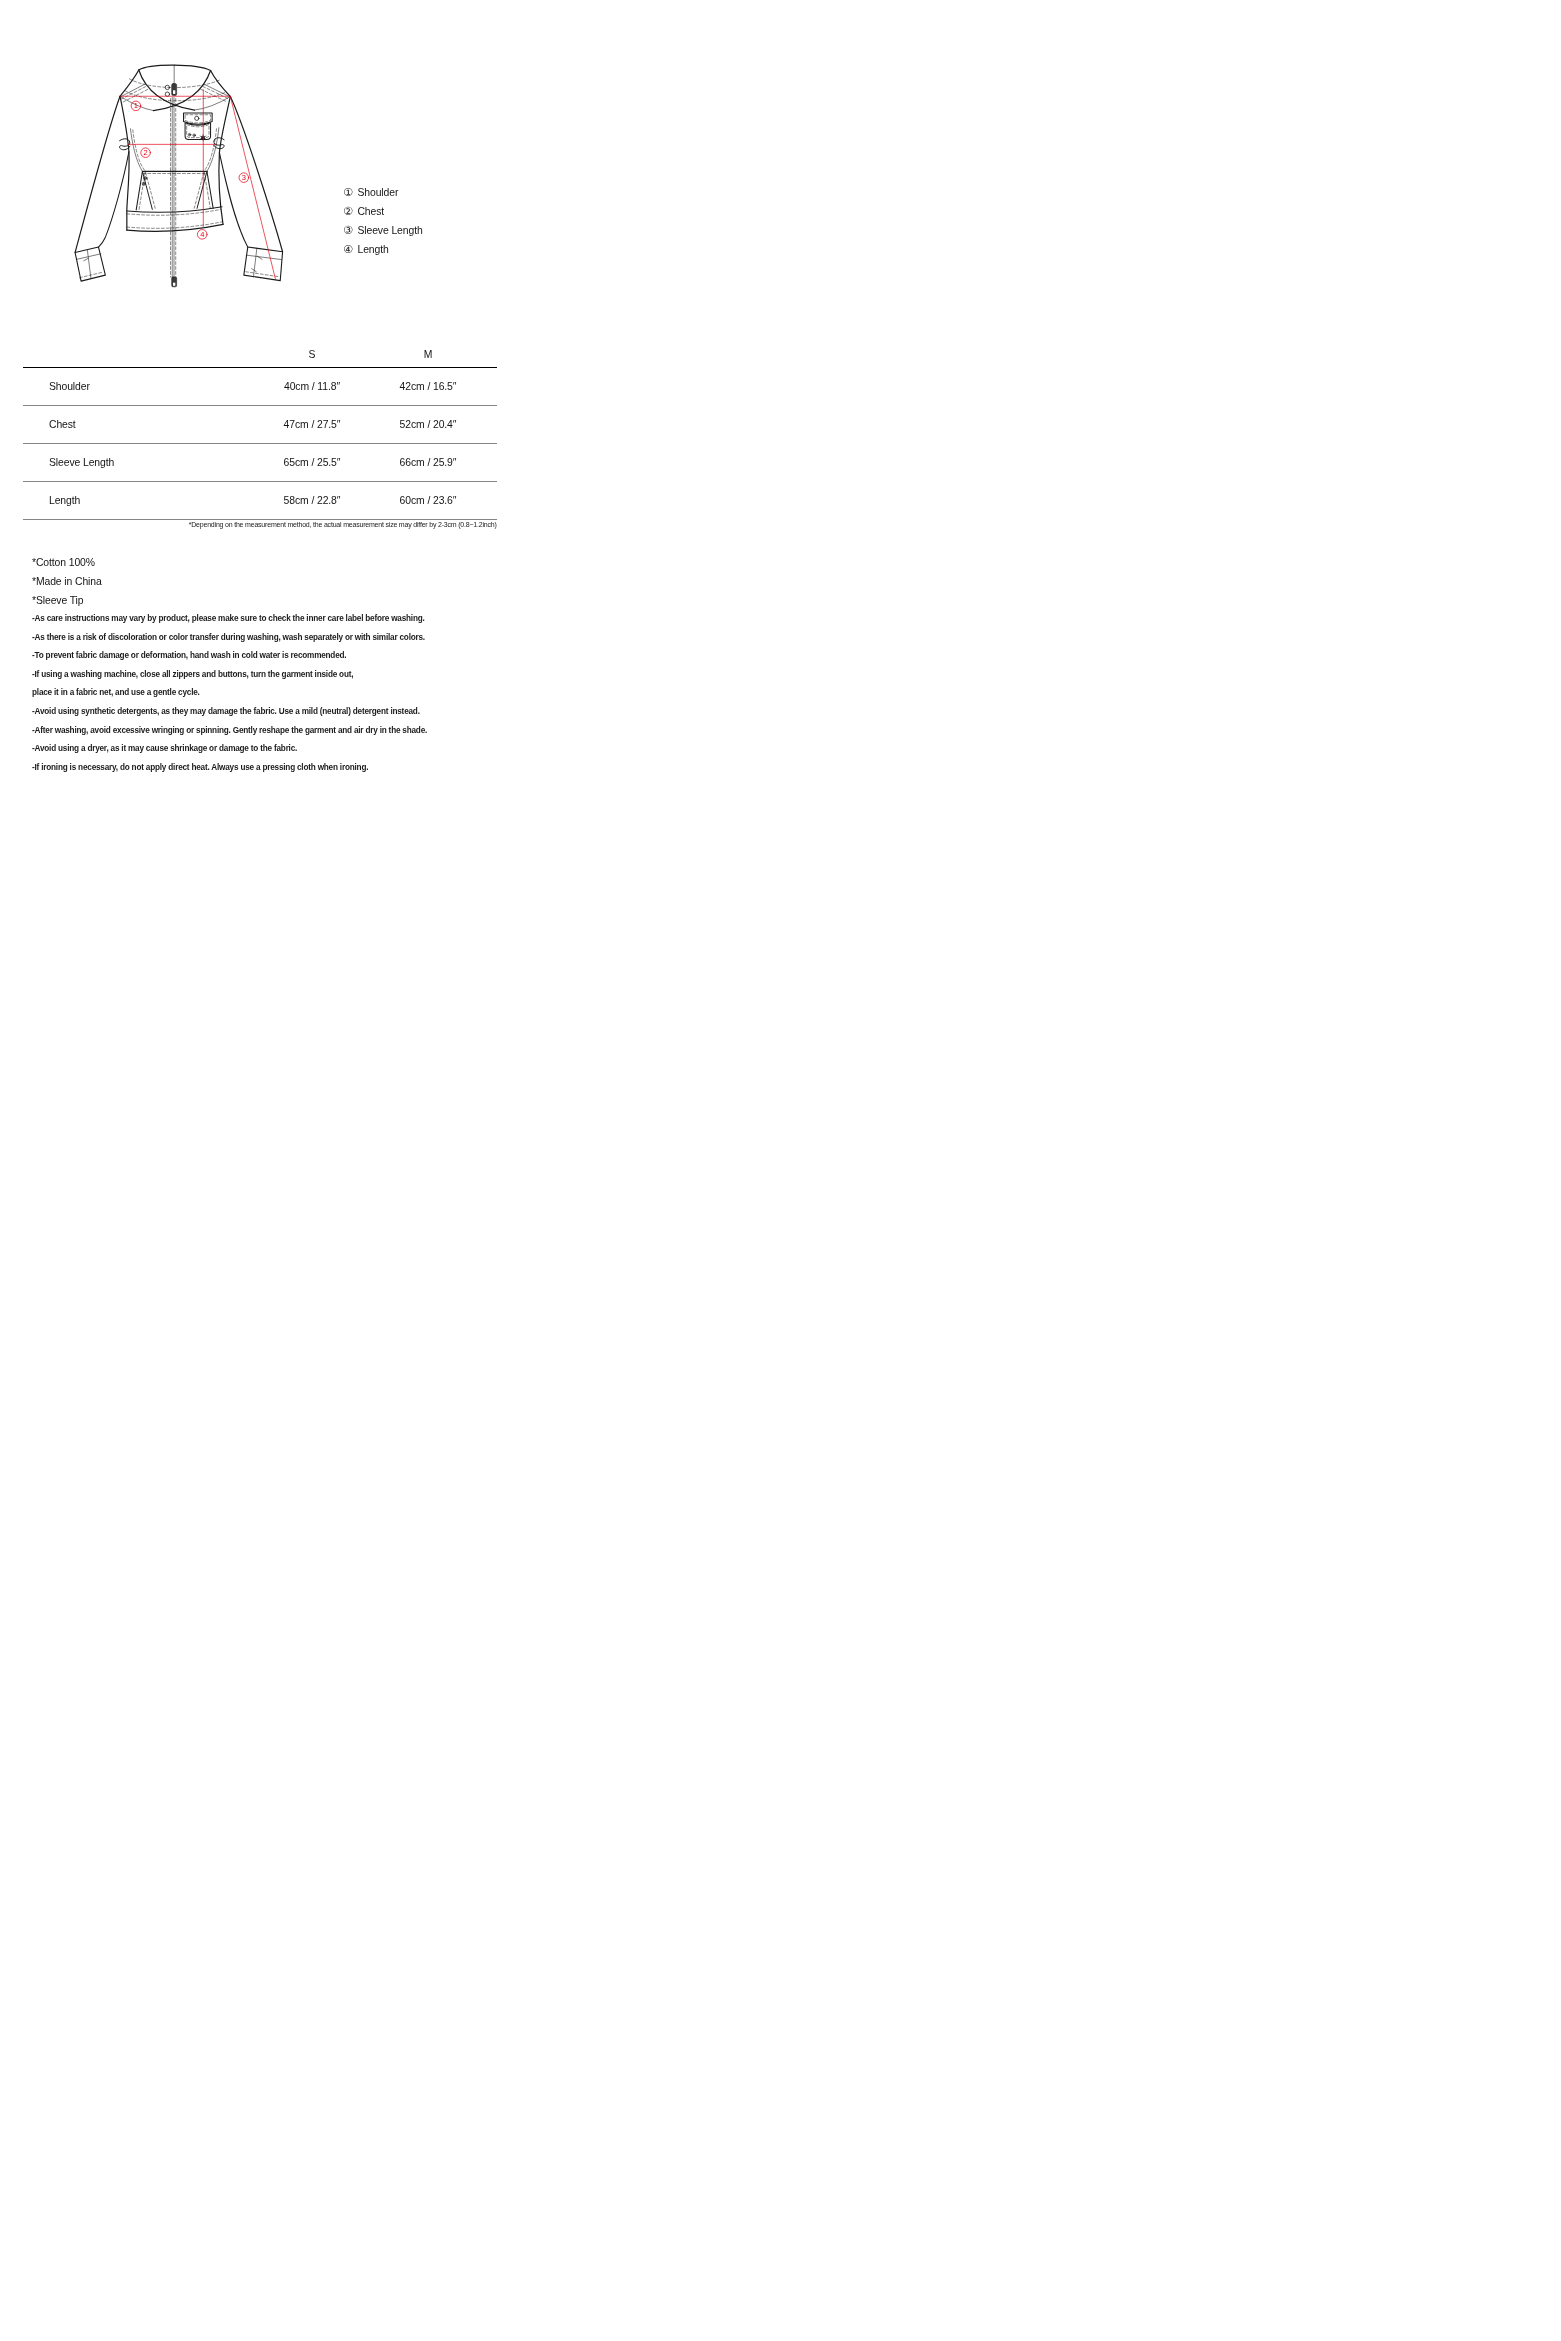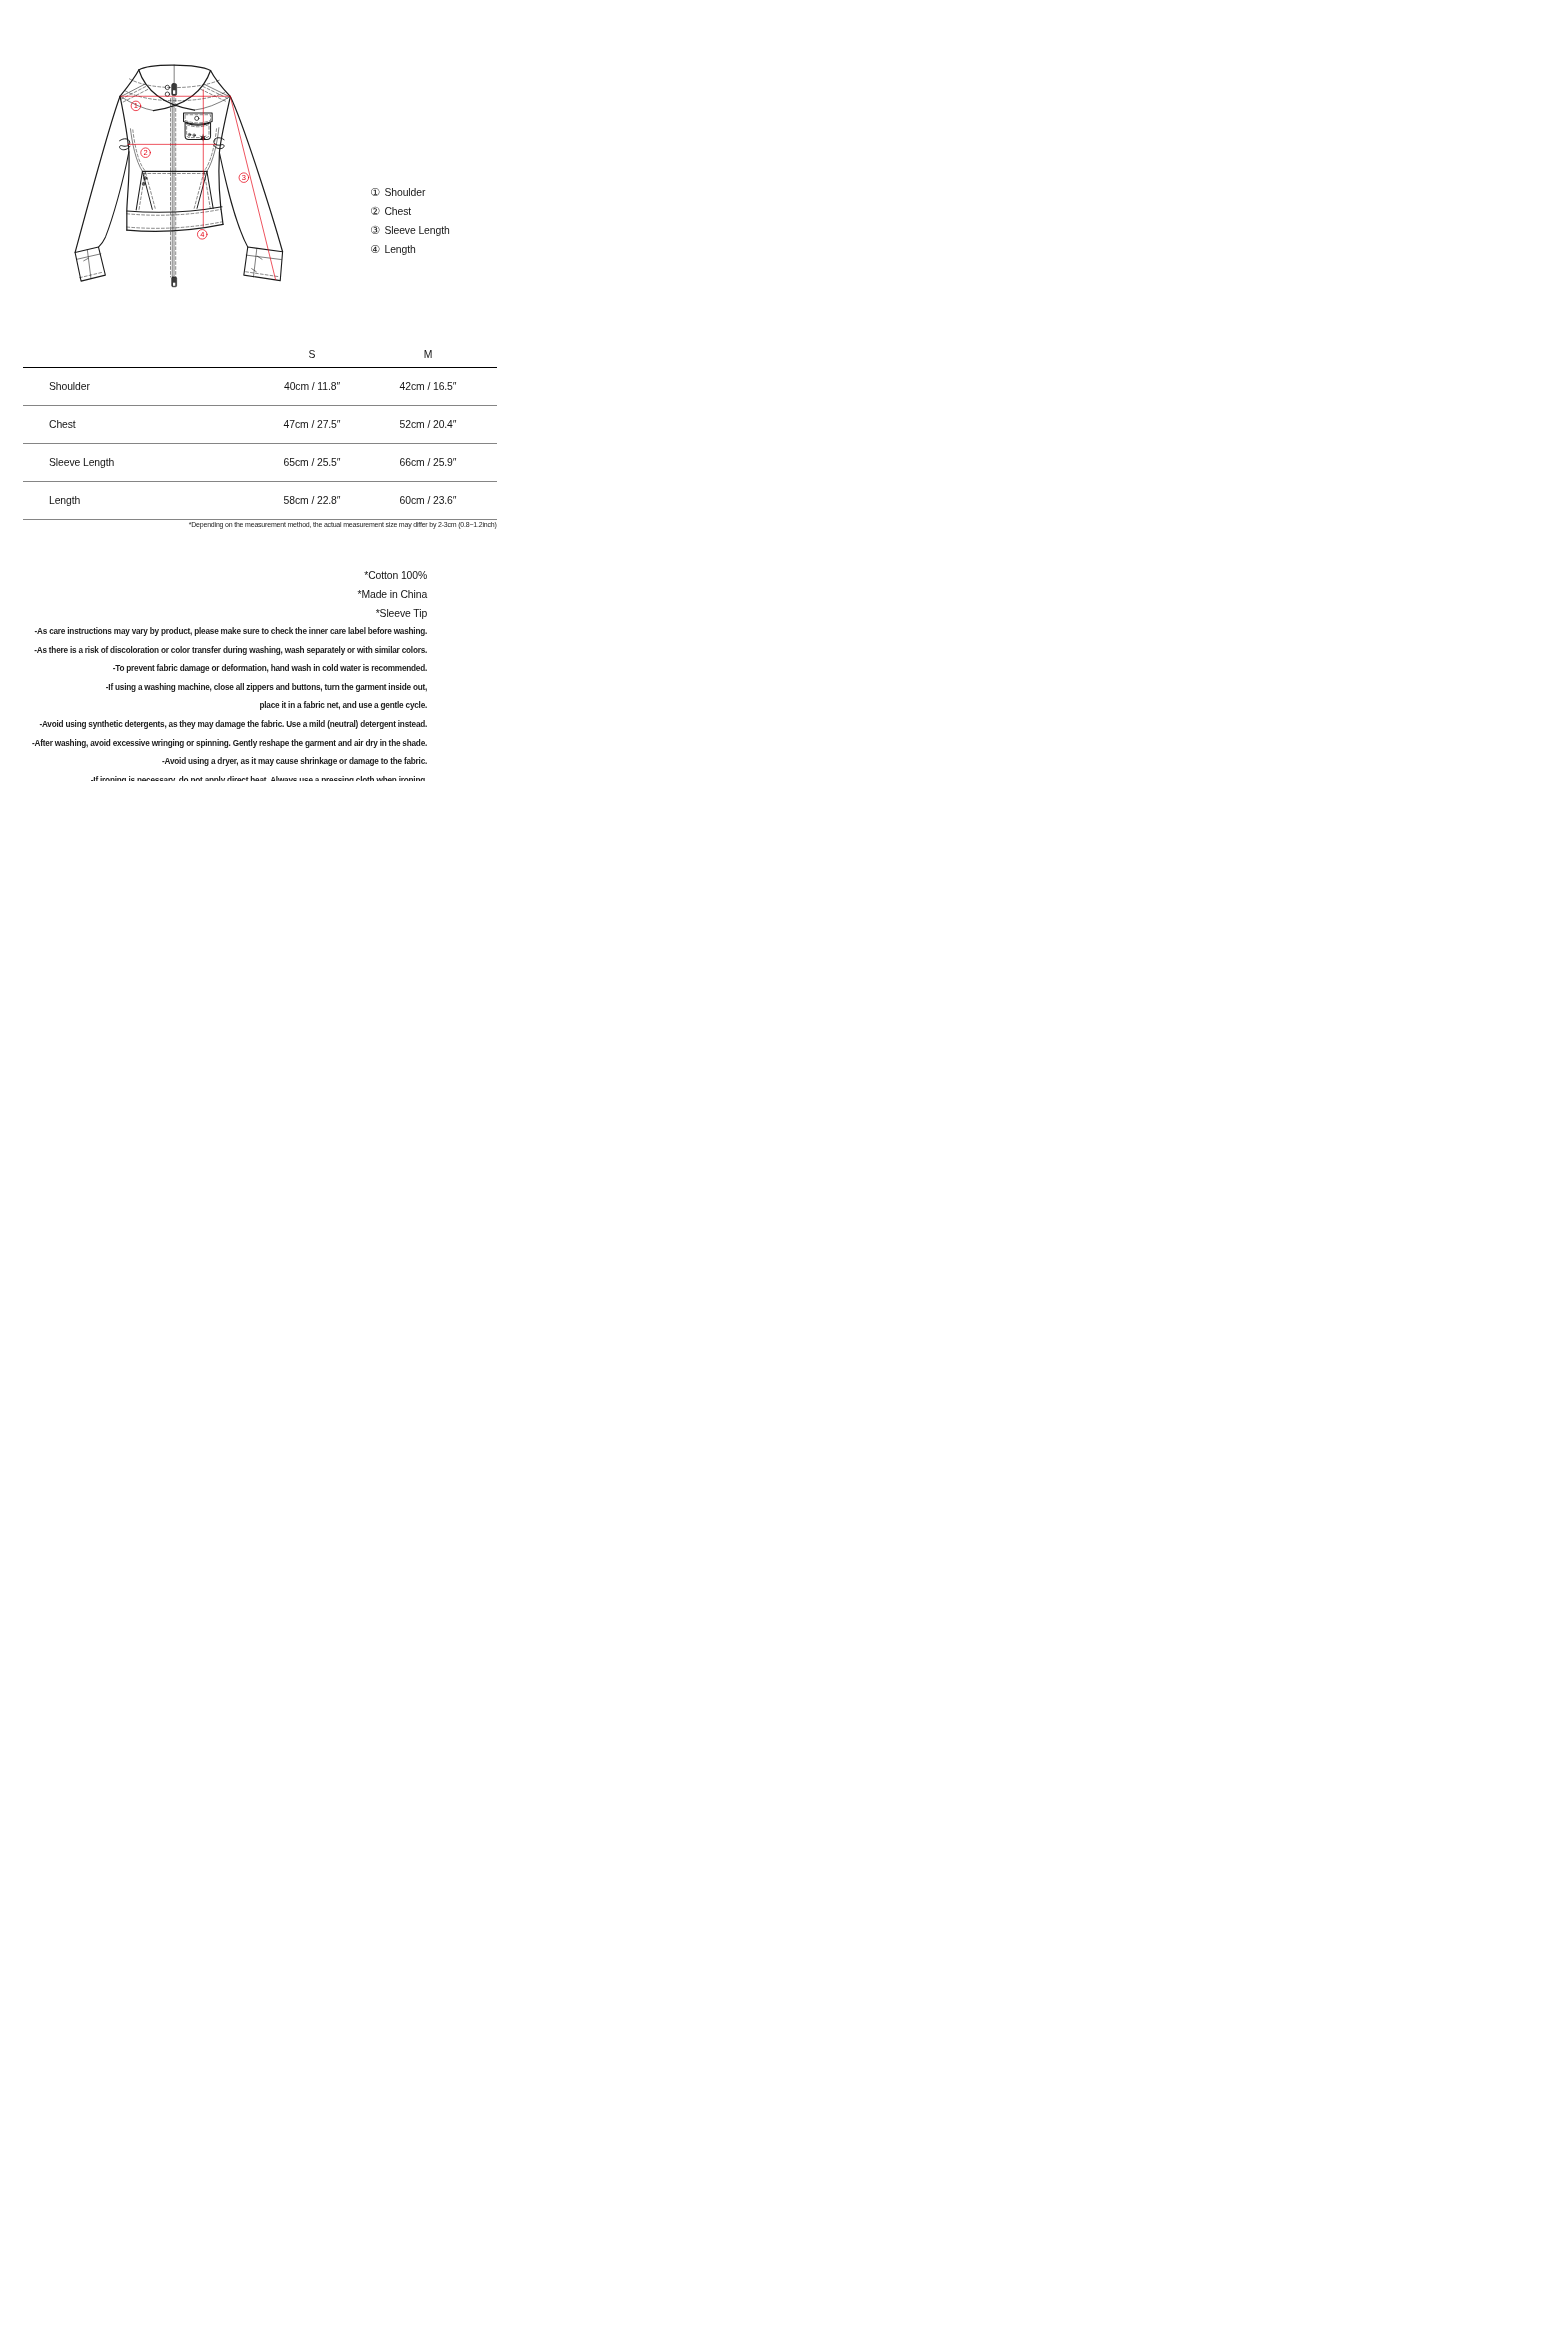--- a/index.html
+++ b/index.html
@@ -4,38 +4,38 @@
 <style>
   html,body{margin:0;padding:0;}
   body{
     width:520px;height:781px;position:relative;background:#ffffff;
     font-family:"Liberation Sans","DejaVu Sans",sans-serif;color:#1b1b1b;
     overflow:hidden;letter-spacing:-0.1px;
   }
   
   #jacket{position:absolute;left:66px;top:57px;width:234px;height:234px;}
   
-  .legend{position:absolute;left:343px;top:183px;font-size:10.4px;color:#161616;margin-left:27px;}
+  .legend{position:absolute;left:343px;top:183px;font-size:10.4px;color:#161616;}
   .legend-row{height:19px;line-height:19px;white-space:nowrap;}
   .legend-num{font-size:11px;margin-right:4.7px;}
   
   .size-table{position:absolute;left:23px;top:326px;width:474px;}
   .t-head{display:grid;grid-template-columns:213px 152px 109px;height:42px;
           align-items:end;padding-bottom:7.3px;box-sizing:border-box;
           border-bottom:1.6px solid #000;}
   .t-head .val{font-size:15px;font-weight:400;color:#101010;}
   .t-row{display:grid;grid-template-columns:213px 152px 109px;height:37px;
          align-items:center;border-bottom:0.8px solid #858585;}
   .c.label{padding-left:26px;font-size:10.4px;color:#141414;}
   .c.val{text-align:center;font-size:10.4px;color:#141414;white-space:nowrap;}
   .c.m{padding-right:29px;}
   .note{position:absolute;right:23.4px;top:521px;font-size:7px;color:#222;
         white-space:nowrap;letter-spacing:-0.2px;}
   
-  .info{position:absolute;left:32px;top:566px;text-align:right;}
+  .info{position:absolute;left:32px;top:553px;}
   .info-head{font-size:10.4px;line-height:19px;color:#141414;white-space:nowrap;}
   .tip{font-size:8.2px;line-height:18.6px;color:#1c1c1c;white-space:nowrap;letter-spacing:-0.2px;font-weight:bold;}
 </style>
 </head>
 <body>
 
 <svg id="jacket" viewBox="0 0 450 450" fill="none" stroke-linecap="round" stroke-linejoin="round">
 
   <g stroke="#1c1c1c" stroke-width="2.3">
     <path d="M 140,25 C 162,12 252,13 278,26"></path>

